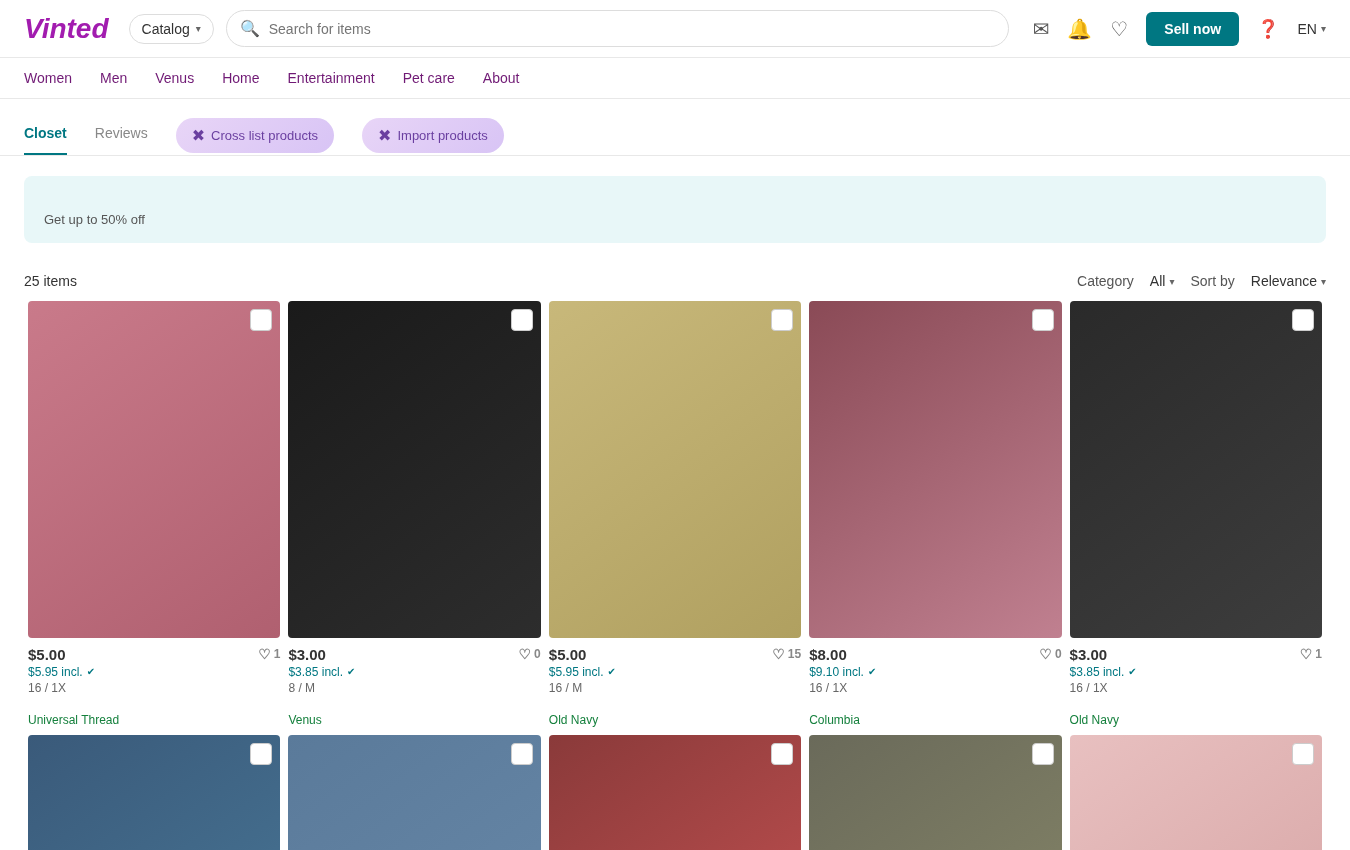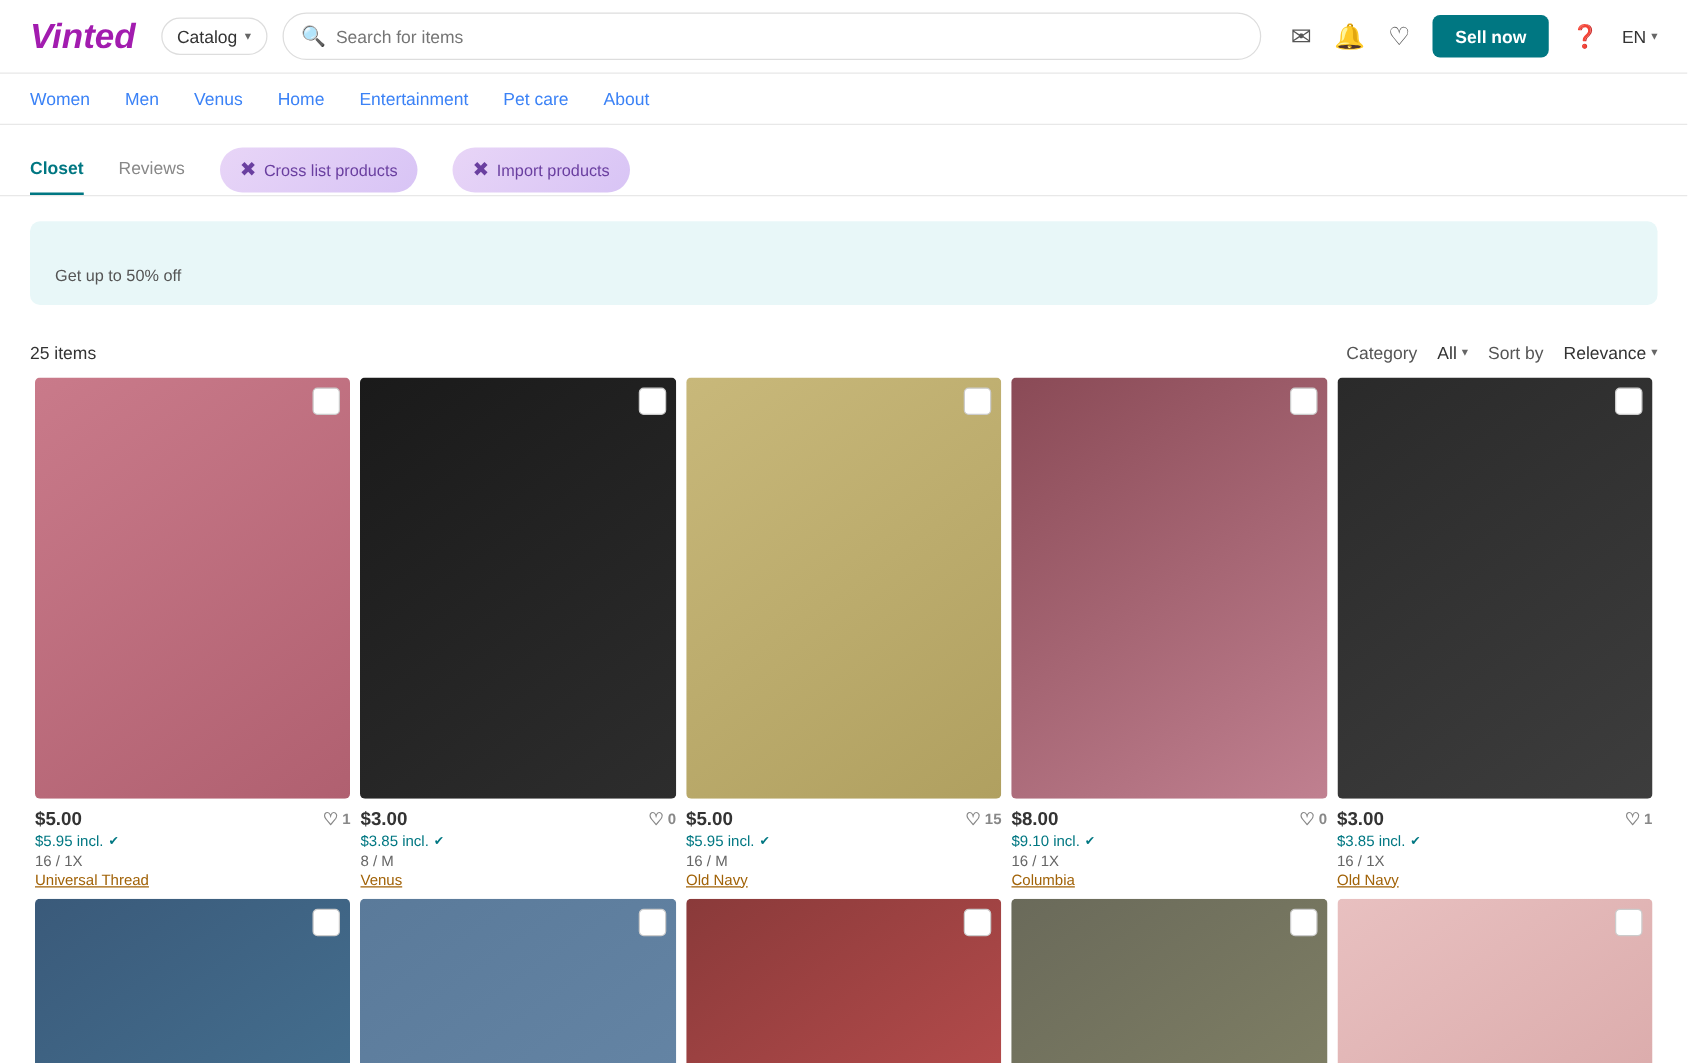--- a/index.html
+++ b/index.html
@@ -14,21 +14,21 @@
     .search-bar input { border: none; outline: none; flex: 1; font-size: 14px; color: #666; background: transparent; }
     .search-icon-char { color: #888; font-size: 16px; }
     .header-actions { display: flex; align-items: center; gap: 18px; margin-left: 12px; }
     .header-icon { font-size: 20px; color: #555; cursor: pointer; }
     .sell-btn { background: #007782; color: #fff; border: none; border-radius: 6px; padding: 9px 18px; font-size: 14px; font-weight: 600; cursor: pointer; }
     .help-icon { font-size: 18px; color: #555; cursor: pointer; }
     .lang-btn { display: flex; align-items: center; gap: 4px; cursor: pointer; font-size: 14px; color: #333; }
 
     
     .nav { display: flex; align-items: center; gap: 28px; padding: 12px 24px; border-bottom: 1px solid #e8e8e8; }
-    .nav-item { font-size: 14px; color: #3b82f6; cursor: pointer; text-decoration: none; }
+    .nav-item { font-size: 14px; color: #701a75; cursor: pointer; text-decoration: none; }
 
     
     .tabs-area { padding: 16px 24px 0; display: flex; align-items: center; gap: 28px; border-bottom: 1px solid #e8e8e8; }
     .tab { padding: 10px 0 12px; font-size: 14px; color: #888; cursor: pointer; border-bottom: 2px solid transparent; }
     .tab.active { color: #007782; border-bottom: 2px solid #007782; font-weight: 600; }
     .crosslist-btn { display: flex; align-items: center; gap: 6px; background: linear-gradient(135deg, #e8d5f7, #d8c4f5); border: none; border-radius: 20px; padding: 8px 16px; font-size: 13px; color: #6a3fa0; cursor: pointer; font-weight: 500; }
     .import-btn { display: flex; align-items: center; gap: 6px; background: linear-gradient(135deg, #e8d5f7, #d8c4f5); border: none; border-radius: 20px; padding: 8px 16px; font-size: 13px; color: #6a3fa0; cursor: pointer; font-weight: 500; }
     .btn-icon { font-size: 16px; }
 
     
@@ -48,21 +48,21 @@
 
     
     .products-grid { display: grid; grid-template-columns: repeat(5, 1fr); gap: 0; padding: 0 24px; }
     .product-card { position: relative; cursor: pointer; margin-bottom: 8px; padding: 0 4px; }
     .product-img-wrap { position: relative; width: 100%; aspect-ratio: 3/4; overflow: hidden; border-radius: 4px; background: #f0f0f0; }
     .product-checkbox { position: absolute; top: 8px; right: 8px; width: 22px; height: 22px; background: #fff; border: 1.5px solid #ccc; border-radius: 4px; cursor: pointer; }
     .product-price { font-size: 15px; font-weight: 700; color: #333; margin-top: 8px; display: flex; justify-content: space-between; align-items: center; }
     .product-price-incl { font-size: 12px; color: #007782; margin-top: 2px; display: flex; align-items: center; gap: 4px; }
     .verified-icon { font-size: 10px; color: #007782; }
     .product-size { font-size: 12px; color: #666; margin-top: 2px; }
-    .product-brand { font-size: 12px; color: #a16207; margin-top: 1px; text-decoration: underline; }
+    .product-brand { font-size: 12px; color: #15803d; margin-top: 18px; }
     .like-btn { display: flex; align-items: center; gap: 3px; font-size: 12px; color: #888; cursor: pointer; }
     .heart-icon { font-size: 14px; }
 
     
     .img-placeholder { width: 100%; height: 100%; display: flex; align-items: center; justify-content:: center; }
     .img-1 { background: linear-gradient(145deg, #c97a8a, #b06070); }
     .img-2 { background: linear-gradient(145deg, #1a1a1a, #2d2d2d); }
     .img-3 { background: linear-gradient(145deg, #c8b87a, #b0a060); }
     .img-4 { background: linear-gradient(145deg, #8a4a56, #c08090); }
     .img-5 { background: linear-gradient(145deg, #2a2a2a, #3d3d3d); }

